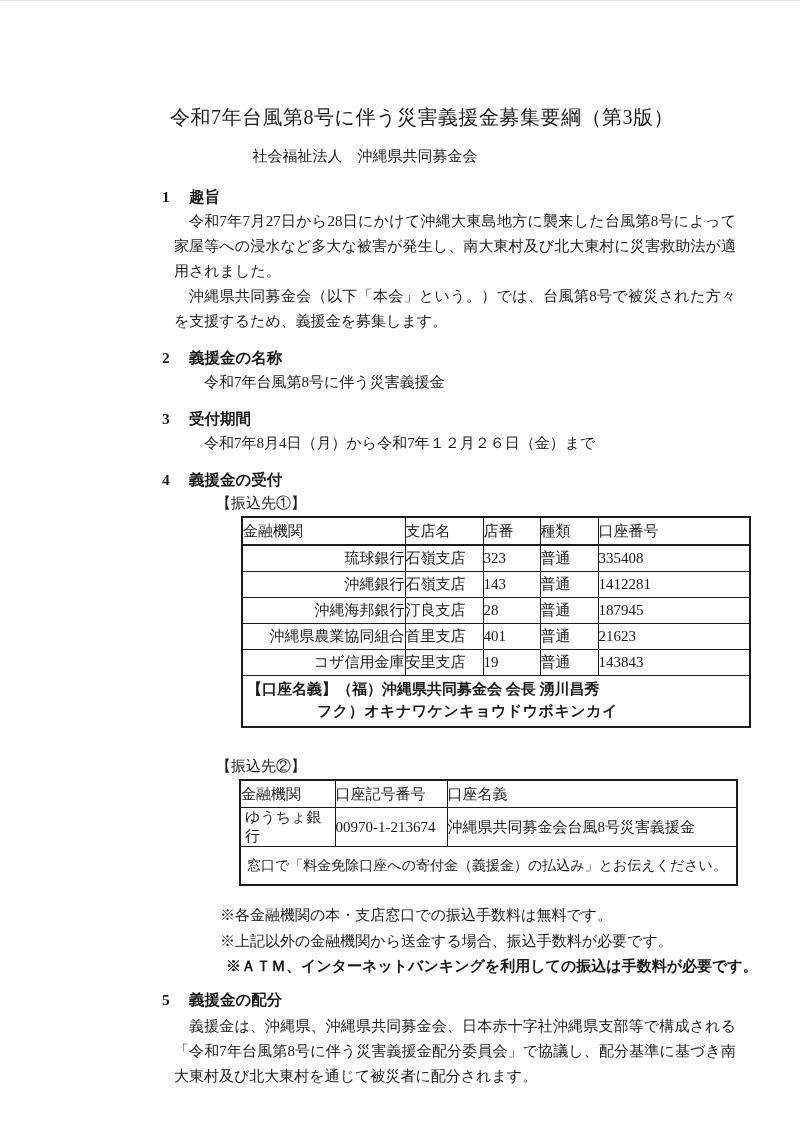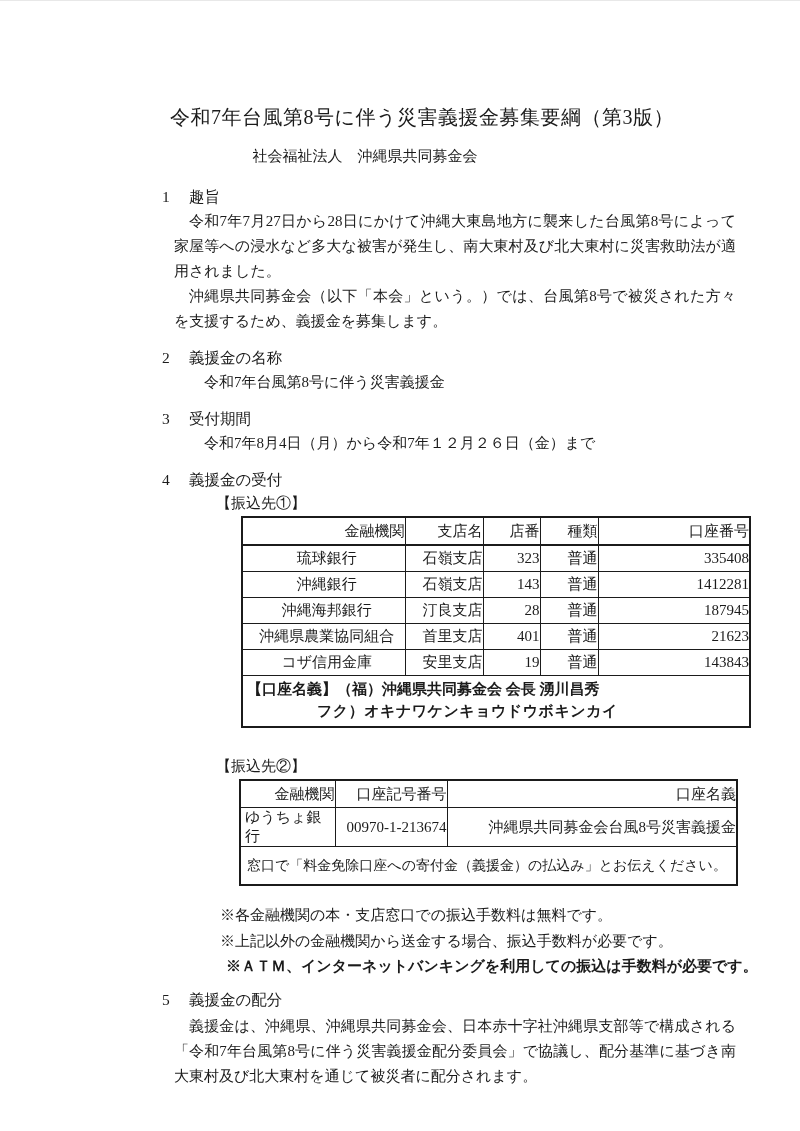--- a/index.html
+++ b/index.html
@@ -24,21 +24,21 @@
   .doc-subtitle {
     margin-top:15px;
     text-align:center;
     padding-right:114px;
     font-size:15px;
     line-height:22px;
   }
   .sec-heading {
     margin-left:118px;
     font-size:15.5px;
-    font-weight:normal;
+    font-weight:bold;
     line-height:24px;
   }
   .sec-heading .sec-num { display:inline-block; width:27px; }
   .mt18 { margin-top:18px; }
   .mt12 { margin-top:12px; }
   .mt8  { margin-top:8px; }
   .par {
     margin:0 0 0 130px;
     width:562px;
     font-size:15px;
@@ -57,27 +57,27 @@
     line-height:23px;
   }
   table {
     border-collapse:collapse;
     border:2px solid #1b1b1b;
     font-size:15px;
   }
   th, td {
     border:1px solid #1b1b1b;
     padding:0;
-    text-align:right;
+    text-align:left;
     font-weight:normal;
   }
   .t1 { margin-left:197px; margin-top:1px; }
   .t1 thead th { height:26px; border-bottom:2px solid #1b1b1b; }
   .t1 tbody td { height:25px; }
-  .t1 td.cl { text-align:center; padding-left:6px; }
+  .t1 td.cl { text-align:right; padding-left:6px; }
   .t1 tfoot td {
     text-align:left;
     padding:2px 4px 4px 4px;
     line-height:22px;
     font-weight:bold;
   }
   .t1 .kana-line { padding-left:70px; letter-spacing:0.5px; }
   .t2 { margin-left:195px; margin-top:1px; }
   .t2 thead th { height:26px; }
   .t2 tbody td { height:35px; }

